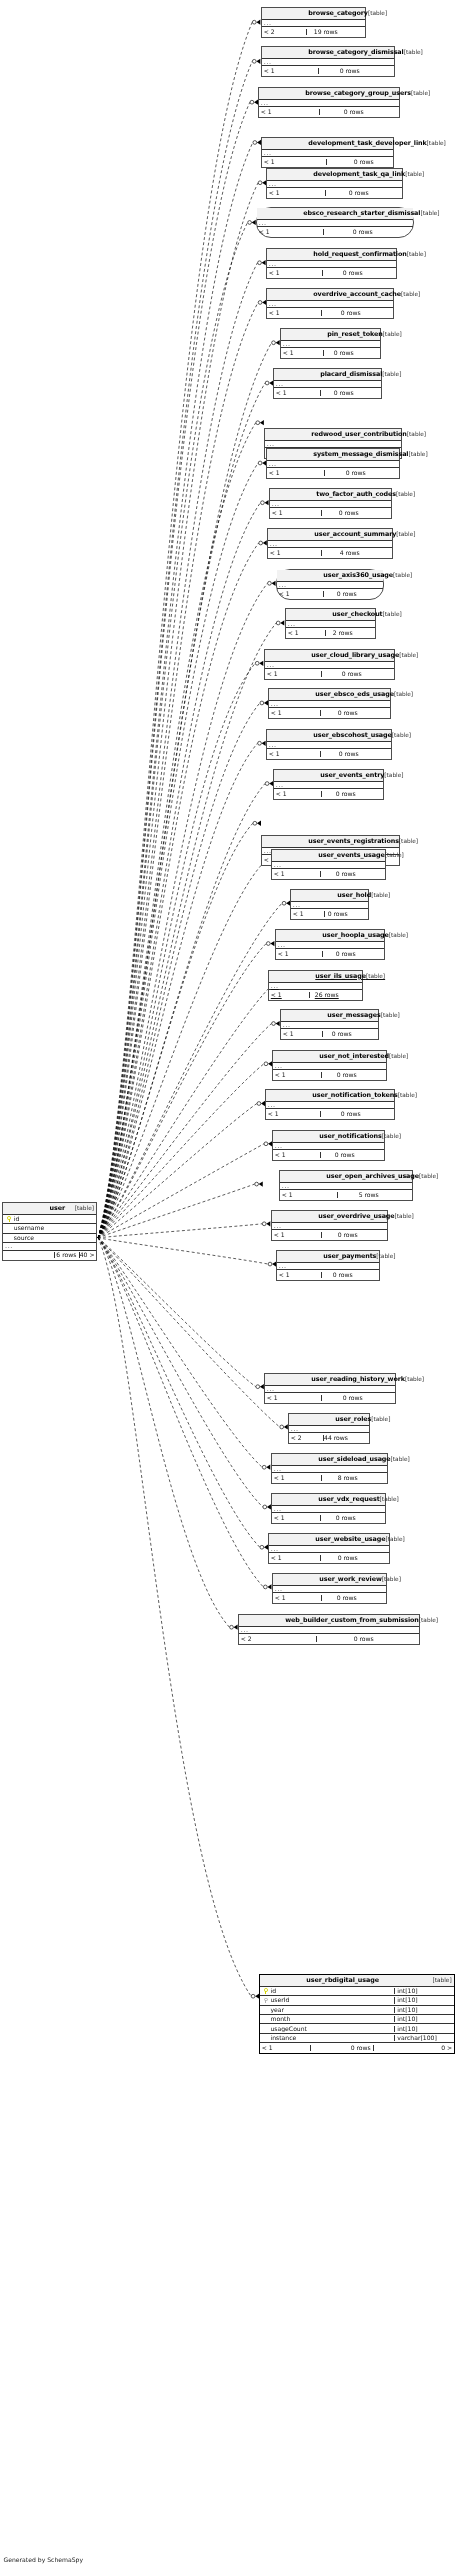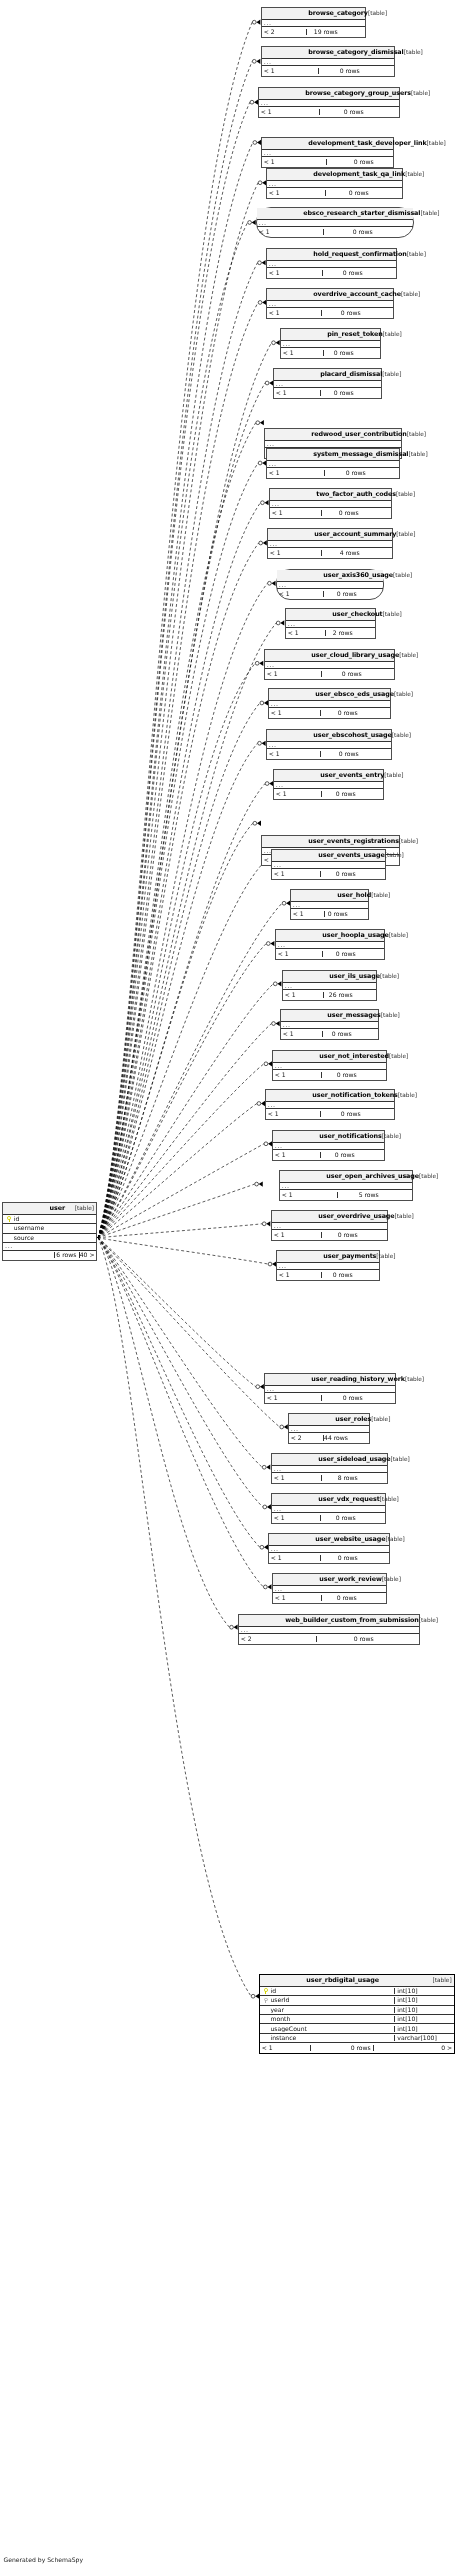--- a/index.html
+++ b/index.html
@@ -597,21 +597,21 @@
           <span class="tname">user_hoopla_usage</span>
           <span class="ttype">[table]</span>
         </div>
         <div class="ellipsis-row">...</div>
         <div class="foot">
           <span class="f1" style="width: 46px;">&lt; 1</span>
           <span class="f2" style="width: 36px;">0 rows</span>
           <span class="f3"></span>
         </div>
       </div>
-      <div class="tbl" style="left: 282px; top: 970px; width: 95px;">
+      <div class="tbl" style="left: 268px; top: 970px; width: 95px; text-decoration: underline;">
         <div class="thead tight">
           <span class="tname">user_ils_usage</span>
           <span class="ttype">[table]</span>
         </div>
         <div class="ellipsis-row">...</div>
         <div class="foot">
           <span class="f1" style="width: 40px;">&lt; 1</span>
           <span class="f2" style="width: 32px;">26 rows</span>
           <span class="f3"></span>
         </div>

